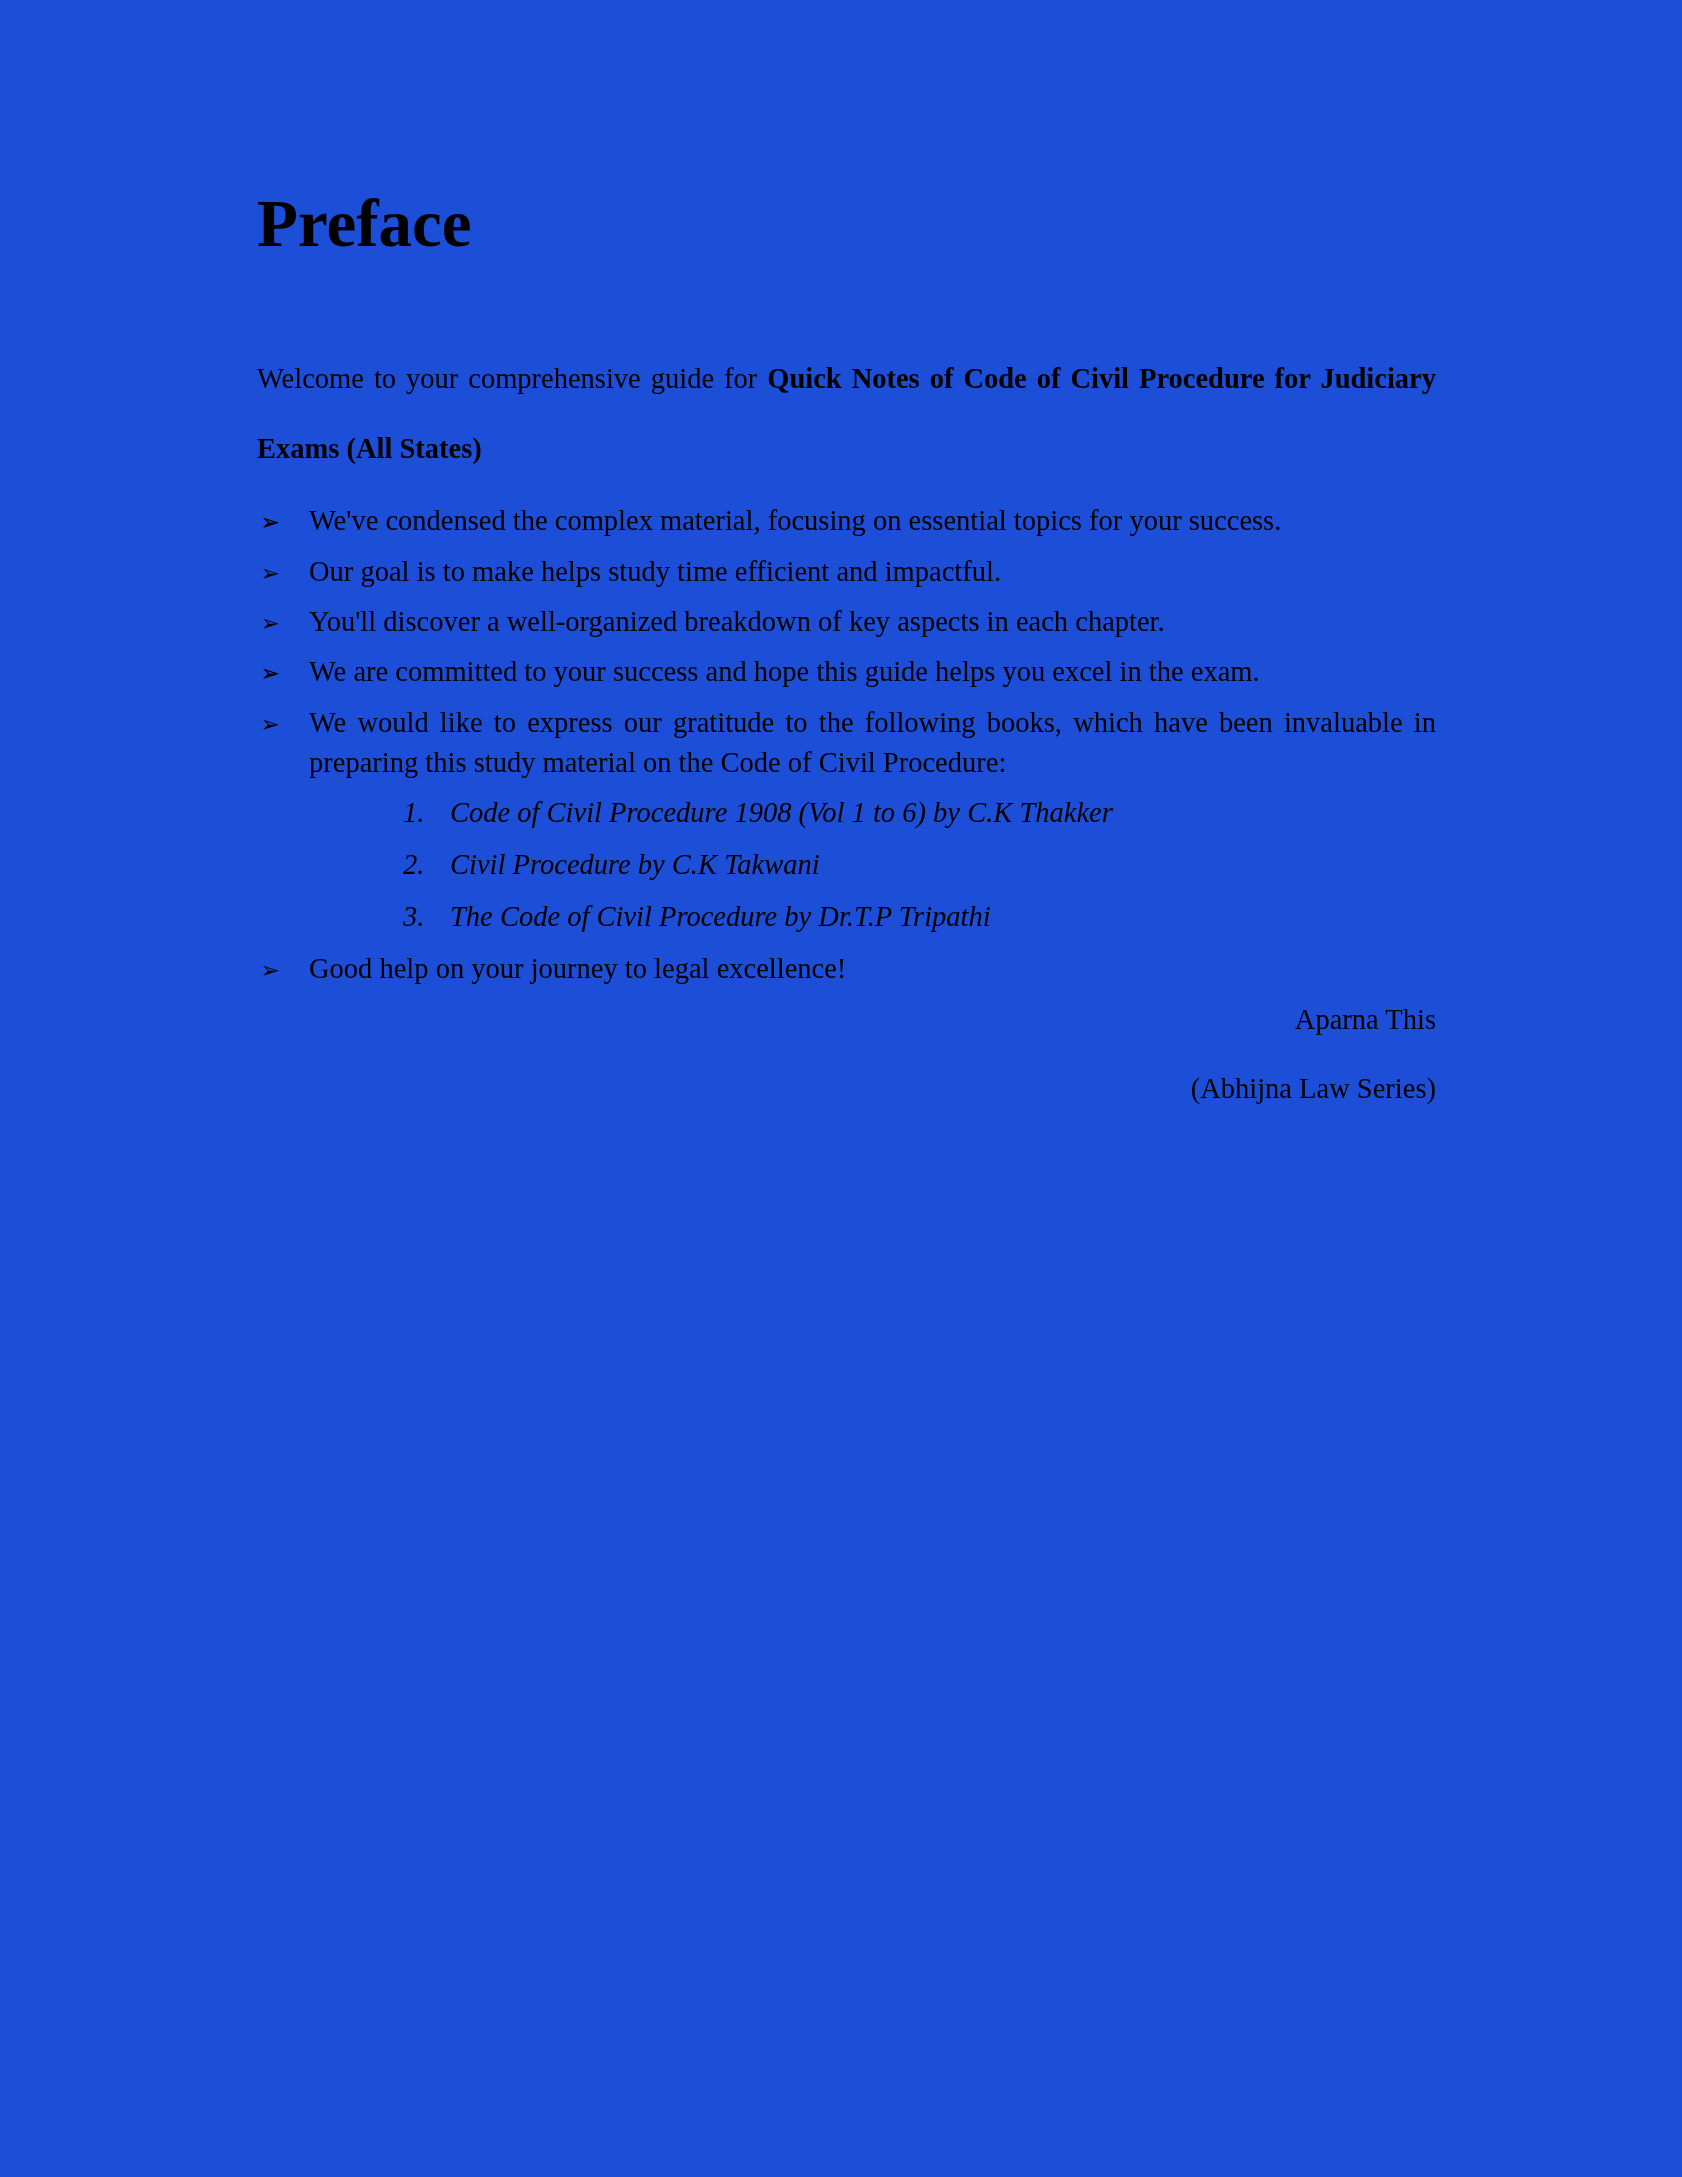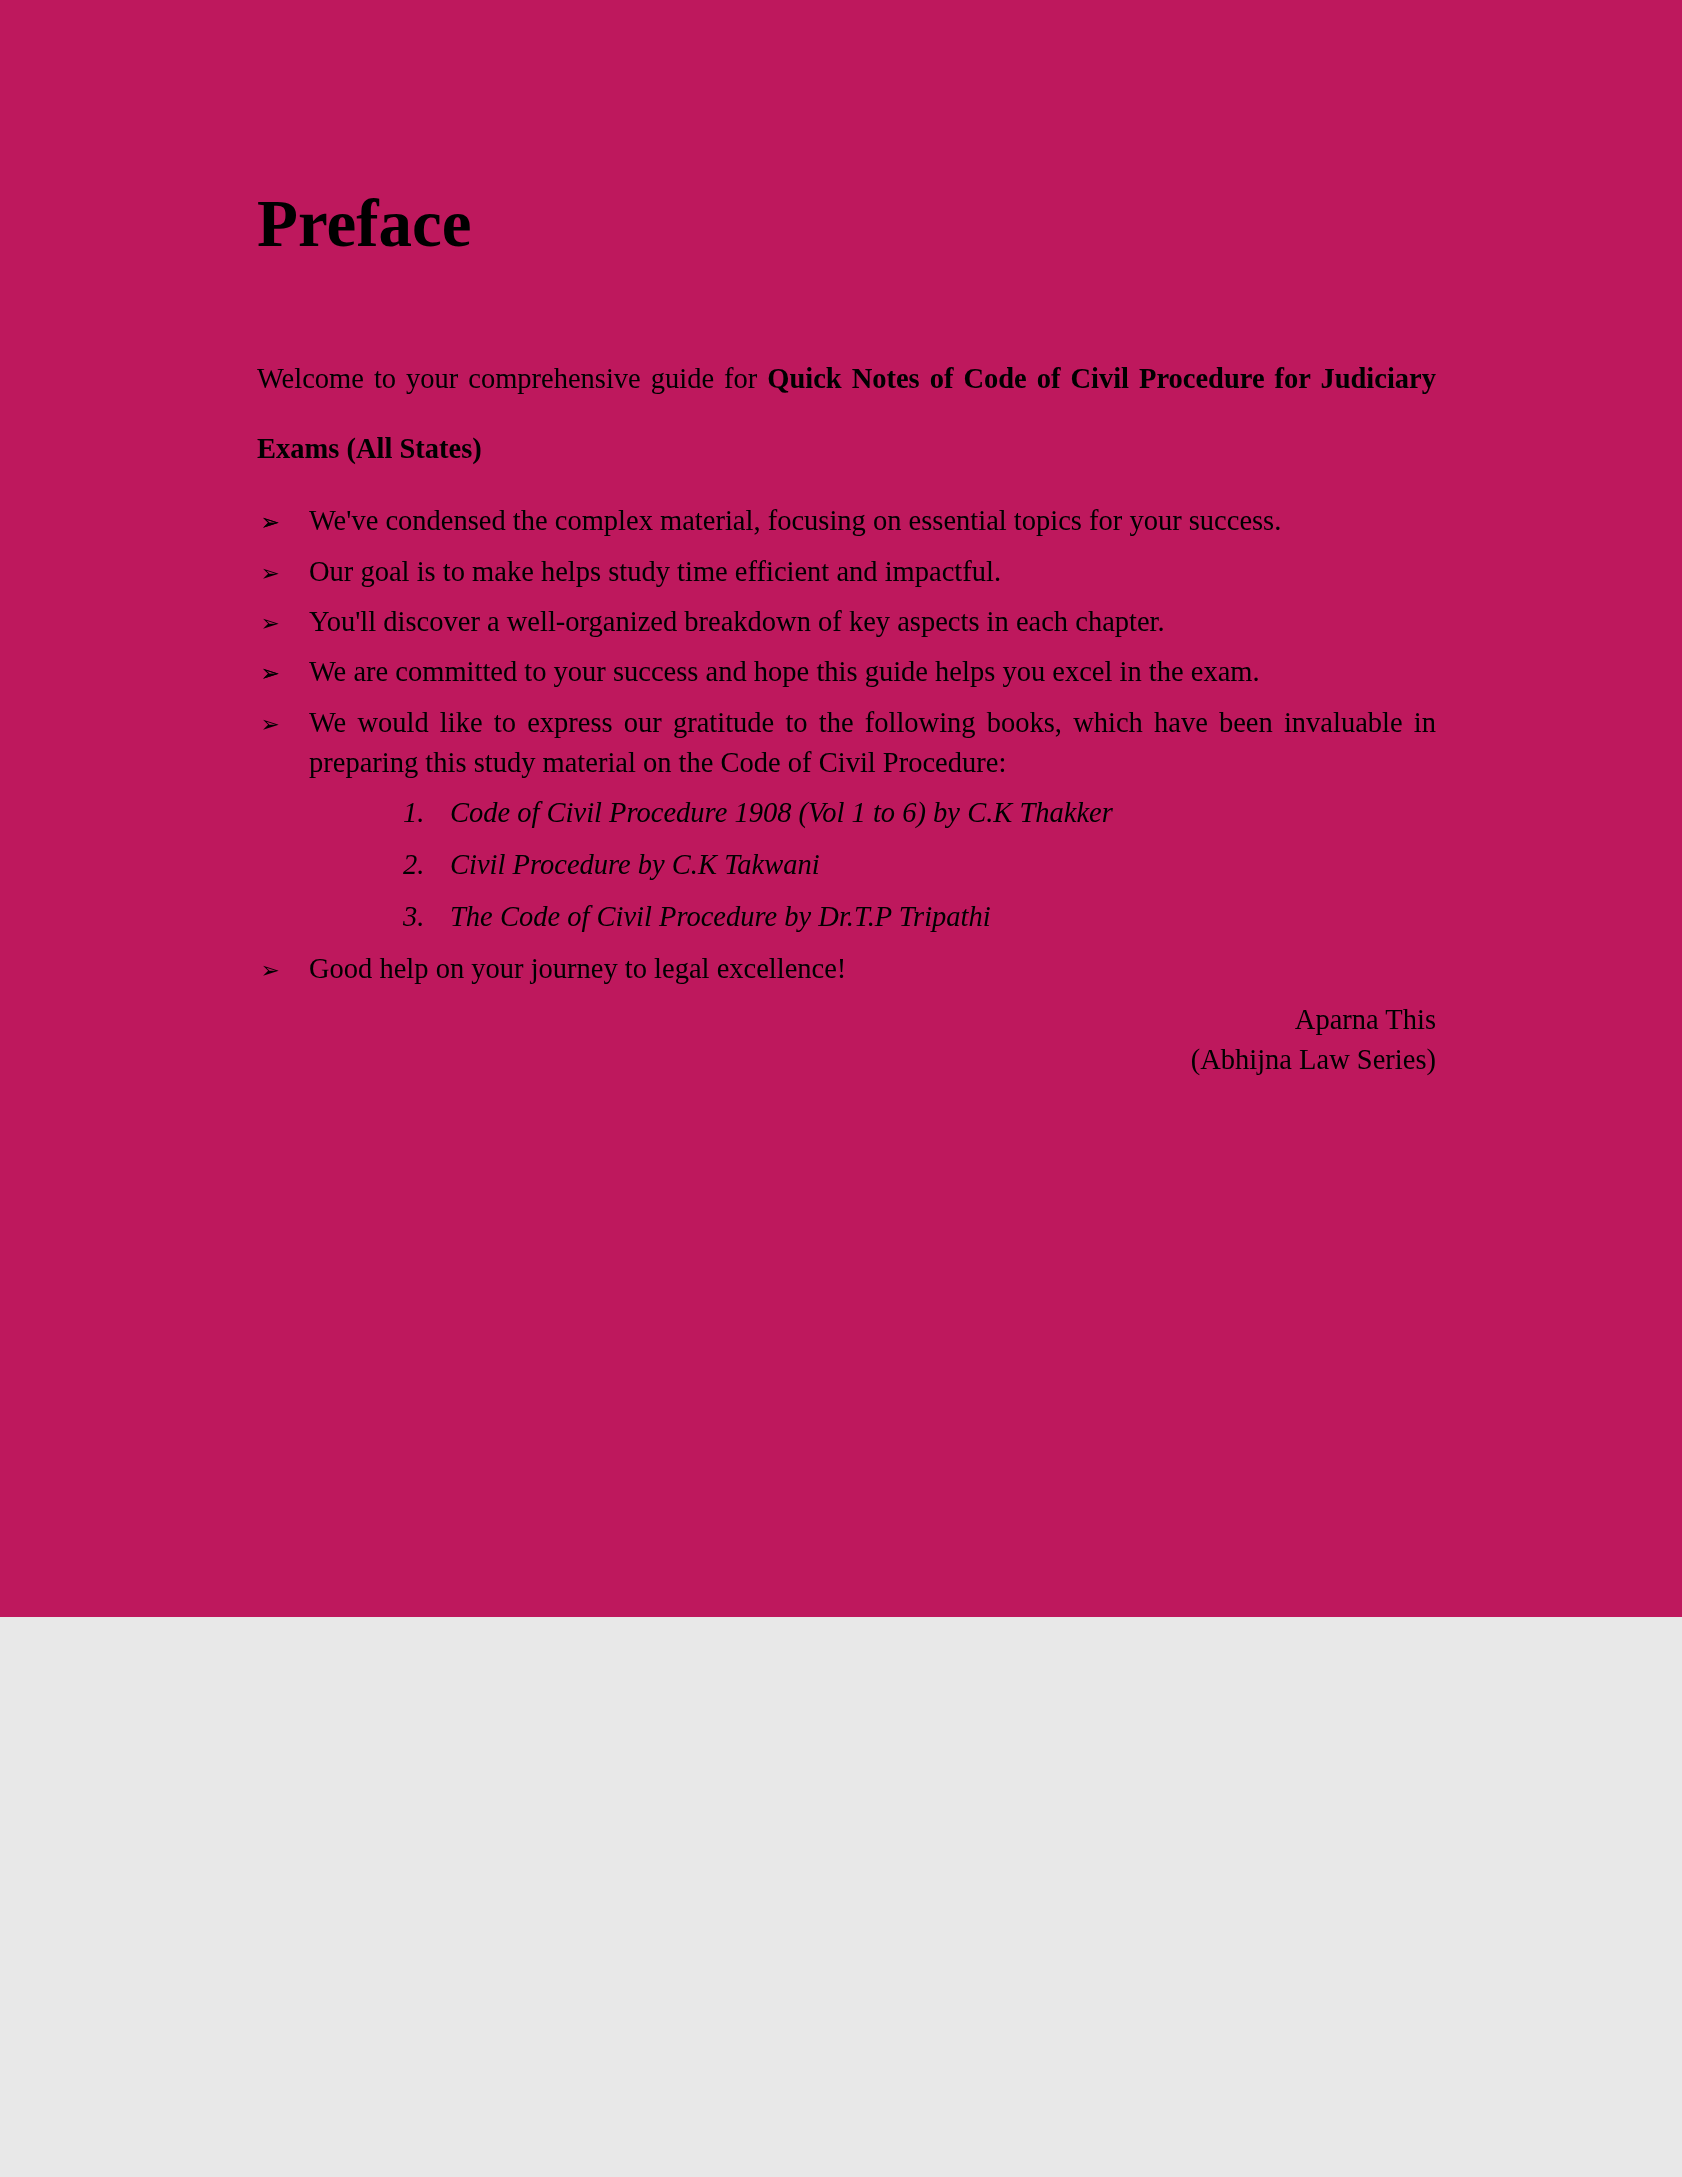--- a/index.html
+++ b/index.html
@@ -3,22 +3,22 @@
 <meta charset="utf-8">
 <style>
   html, body {
     margin: 0;
     padding: 0;
     background: #e8e8e8;
   }
   .page {
     position: relative;
     width: 1683px;
-    height: 1617px;
-    background: #be185d;
+    height: 2177px;
+    background: #1d4ed8;
     font-family: "Liberation Serif", "DejaVu Serif", serif;
     color: #000000;
     overflow: hidden;
   }
   .content {
     position: absolute;
     left: 257px;
     top: 0;
     width: 1179px;
   }
@@ -79,21 +79,21 @@
   }
   .signature {
     text-align: right;
     font-size: 28.5px;
   }
   .signature p {
     margin: 0;
     line-height: 40px;
   }
   .signature .sig-author { margin-top: 7px; }
-  .signature .sig-series { }
+  .signature .sig-series { margin-top: 29px; }
 </style>
 </head>
 <body>
 
 <div class="page">
   <div class="content">
 
     <h1 class="doc-title">Preface</h1>
 
     <p class="intro"><span>Welcome to your comprehensive guide for </span><span class="intro-bold">Quick Notes of Code of Civil Procedure for Judiciary Exams (All States)</span></p>

